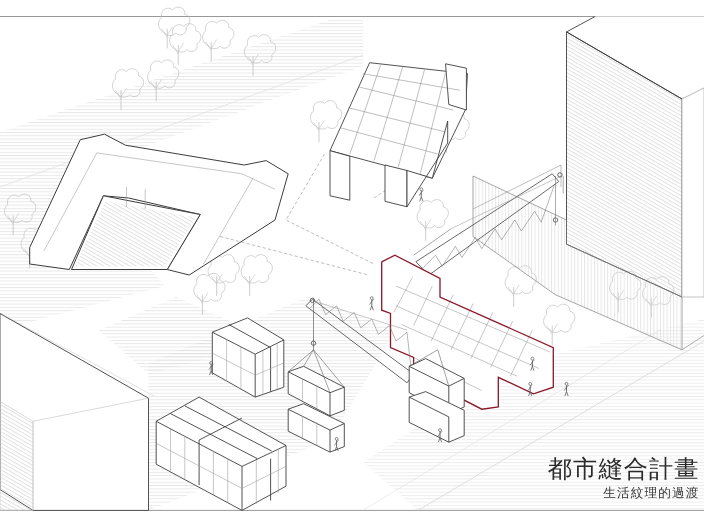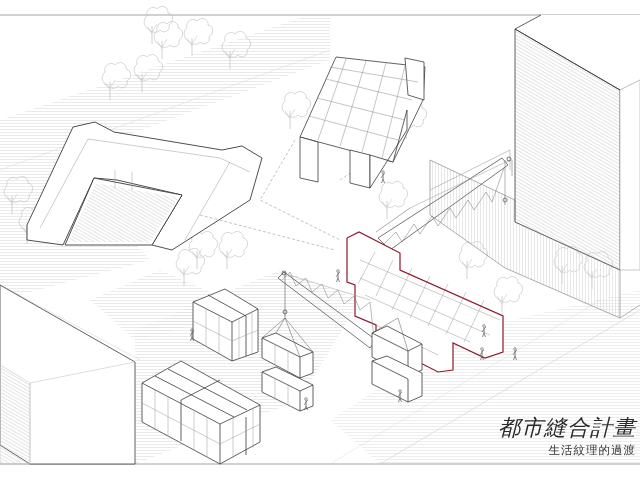--- a/index.html
+++ b/index.html
@@ -1,20 +1,20 @@
 <!DOCTYPE html>
 <html><head>
 <meta charset="utf-8">
 <style>
   html, body { margin: 0; padding: 0; background: #ffffff; }
   body { width: 640px; height: 480px; overflow: hidden; position: relative; font-family: "DejaVu Sans", sans-serif; }
   #canvas { position: absolute; left: 0; top: 0; width: 640px; height: 480px; }
   .title-block { position: absolute; right: 4px; top: 414px; text-align: right; }
-  .title-main { font-family: "DejaVu Sans", sans-serif; font-size: 22px; color: #2a2a2a; letter-spacing: 1px; line-height: 28px; display: block; font-style: italic; }
-  .title-sub { font-family: Liberation Sans, sans-serif; font-size: 11.5px; color: #333333; letter-spacing: 1px; line-height: 16px; display: block; }
+  .title-main { font-family: "DejaVu Sans", sans-serif; font-size: 22px; color: #2a2a2a; letter-spacing: 1px; line-height: 28px; display: block; }
+  .title-sub { font-family: Liberation Mono, monospace; font-size: 11.5px; color: #333333; letter-spacing: 1px; line-height: 16px; display: block; }
 </style>
 </head>
 <body>
 
 <svg id="canvas" viewBox="0 0 640 480" xmlns="http://www.w3.org/2000/svg">
   <defs>
     <pattern id="hatchH" width="4" height="3" patternUnits="userSpaceOnUse">
       <line x1="0" y1="0.5" x2="4" y2="0.5" stroke="#dcdcdc" stroke-width="0.6"></line>
     </pattern>
     <pattern id="hatchD" width="3" height="3" patternUnits="userSpaceOnUse" patternTransform="rotate(30)">

